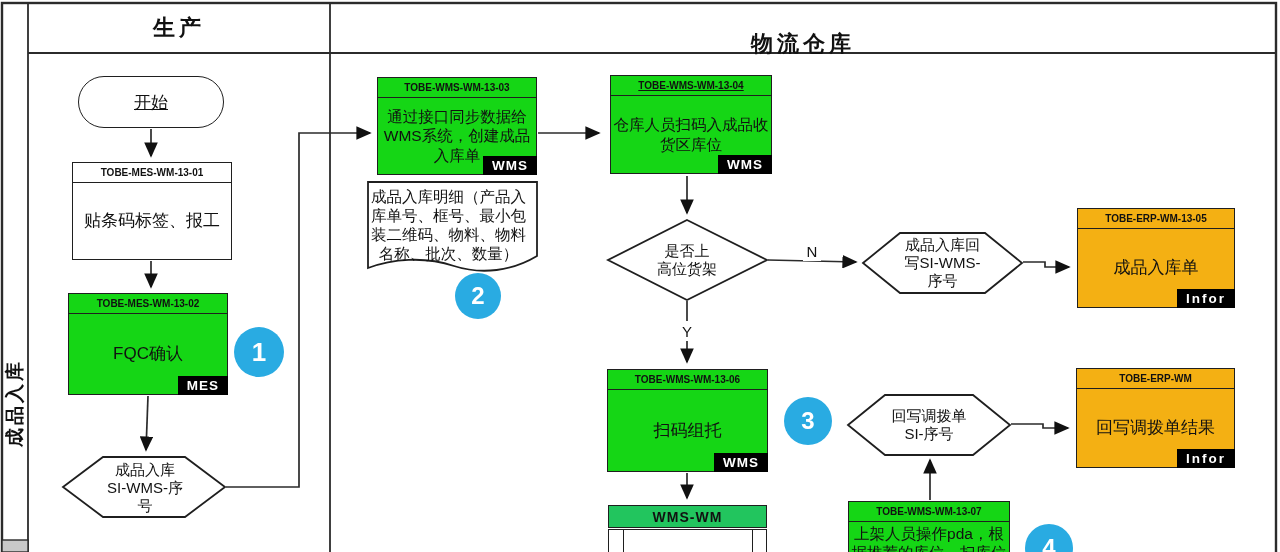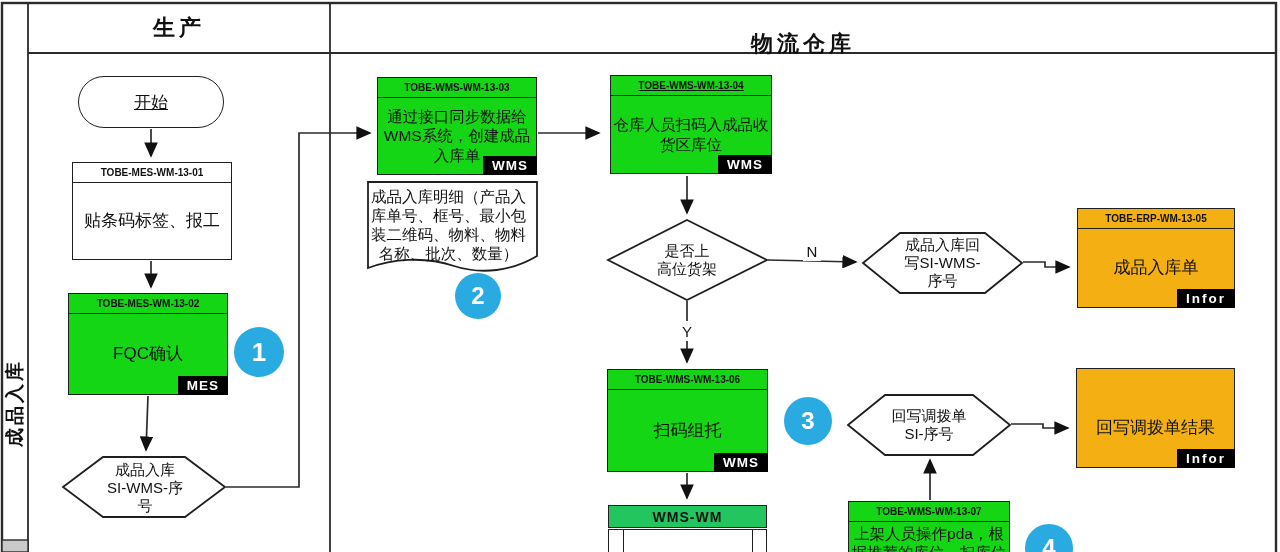--- a/index.html
+++ b/index.html
@@ -157,20 +157,21 @@
   <div class="abs proc green" style="left:607px;top:369px;width:161px;height:103px;">
     <div class="code">TOBE-WMS-WM-13-06</div>
     <div class="body" style="font-size:17px;">扫码组托</div>
     <div class="sys-tag">WMS</div>
   </div>
 
   <div class="abs shape-text" style="left:860px;top:402px;width:138px;height:46px;">回写调拨单
 SI-序号</div>
 
   <div class="abs proc orange" style="left:1076px;top:368px;width:159px;height:100px;">
+    <div class="code">TOBE-ERP-WM</div>
     <div class="body" style="font-size:17px;">回写调拨单结果</div>
     <div class="sys-tag" style="letter-spacing:2px;">Infor</div>
   </div>
 
   <div class="abs proc green" style="left:848px;top:501px;width:162px;height:70px;">
     <div class="code">TOBE-WMS-WM-13-07</div>
     <div class="body" style="font-size:15.5px;align-items:flex-start;padding-top:2px;">上架人员操作pda，根
 据推荐的库位，扫库位</div>
   </div>
 

